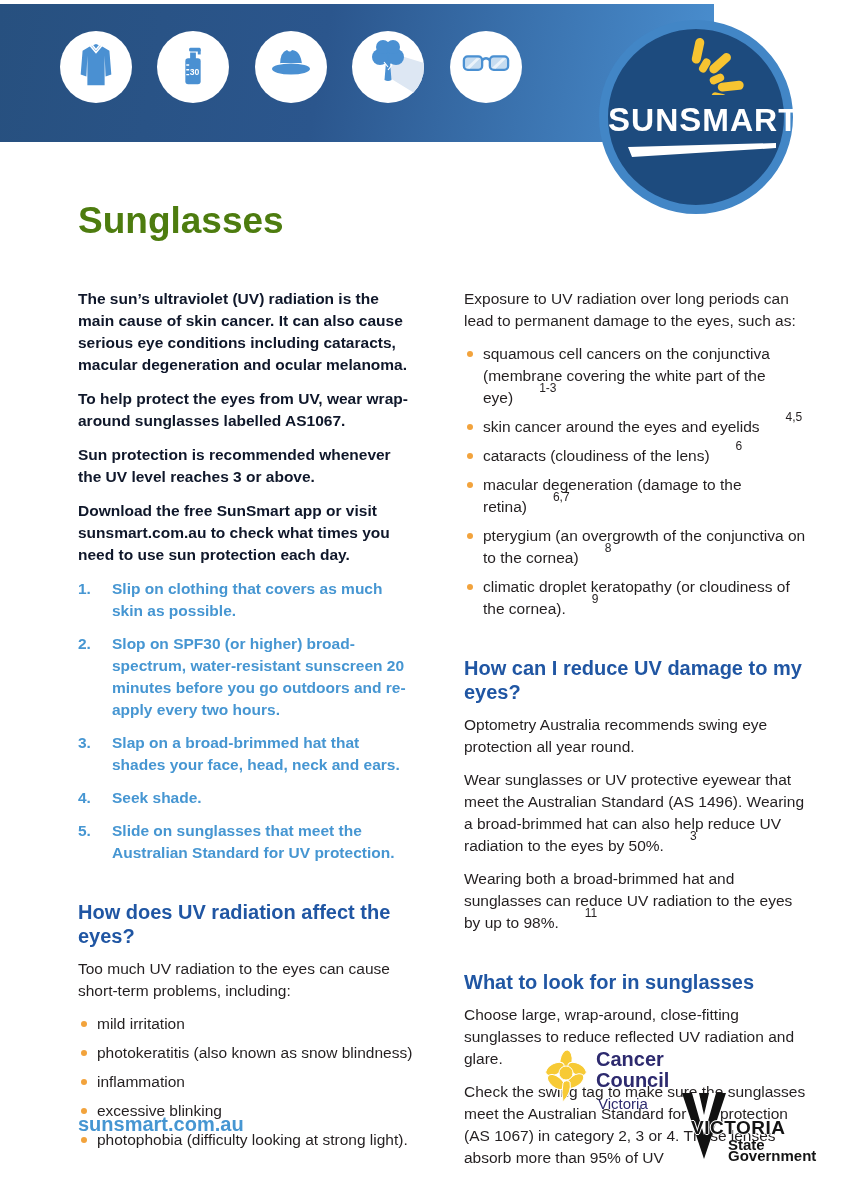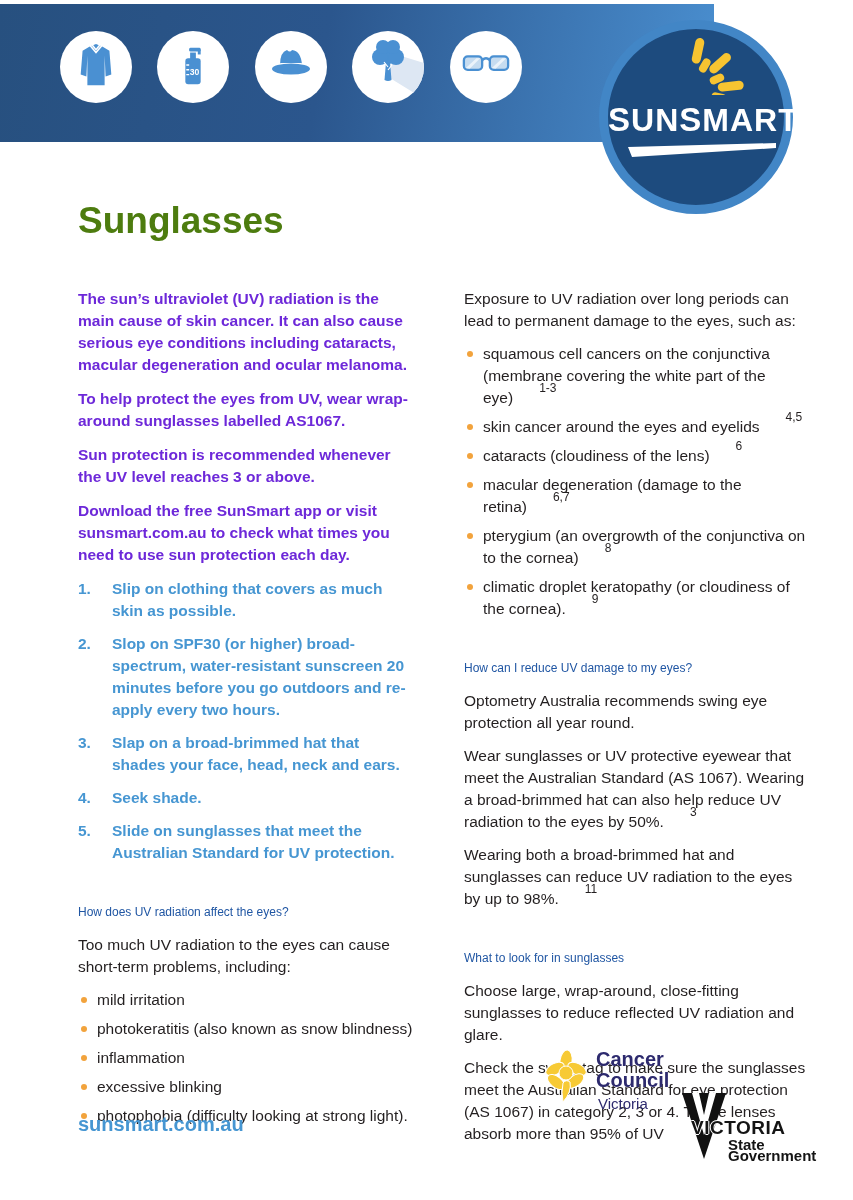--- a/index.html
+++ b/index.html
@@ -39,27 +39,27 @@
     position:absolute; left:78px; top:200px;
     font-size:37px; font-weight:bold; color:#4d7c0f;
   }
 
   
   .col { position:absolute; top:288px; font-size:15.5px; line-height:22px; color:#231f20; }
   .col-left  { left:78px;  width:338px; }
   .col-right { left:464px; width:342px; }
 
   .col p { margin:0 0 11px 0; }
-  p.lead { color:#6d28d9; font-weight:bold; margin-bottom:12px; }
+  p.lead { color:#0f172a; font-weight:bold; margin-bottom:12px; }
 
   .fw-item { display:flex; color:#4696d2; font-weight:bold; margin-bottom:11px; }
   .fw-item .num { width:34px; flex-shrink:0; }
 
   h2.section {
-    font-size:12px; font-weight:normal; color:#2056a3; margin:36px 0 10px 0; line-height:24px;
+    font-size:20px; font-weight:bold; color:#2056a3; margin:36px 0 10px 0; line-height:24px;
   }
 
   ul.dot { list-style:none; margin-top:4px; }
   ul.dot li {
     position:relative; padding-left:19px; margin-bottom:7px;
   }
   ul.dot li::before {
     content:""; position:absolute; left:3px; top:8px; width:6px; height:6px;
     border-radius:50%; background:#f2a33c;
   }
@@ -227,21 +227,21 @@
       <li><span>squamous cell cancers on the conjunctiva (membrane covering the white part of the eye)</span><sup>1-3</sup></li>
       <li><span>skin cancer around the eyes and eyelids</span><sup>4,5</sup></li>
       <li><span>cataracts (cloudiness of the lens)</span><sup>6</sup></li>
       <li><span>macular degeneration (damage to the retina)</span><sup>6,7</sup></li>
       <li><span>pterygium (an overgrowth of the conjunctiva on to the cornea)</span><sup>8</sup></li>
       <li><span>climatic droplet keratopathy (or cloudiness of the cornea).</span><sup>9</sup></li>
     </ul>
 
     <h2 class="section">How can I reduce UV damage to my eyes?</h2>
     <p><span>Optometry Australia recommends swing eye protection all year round.</span></p>
-    <p><span>Wear sunglasses or UV protective eyewear that meet the Australian Standard (AS 1067). Wearing a broad-brimmed hat can also help reduce UV radiation to the eyes by 50%.</span><sup>3</sup></p>
+    <p><span>Wear sunglasses or UV protective eyewear that meet the Australian Standard (AS 1496). Wearing a broad-brimmed hat can also help reduce UV radiation to the eyes by 50%.</span><sup>3</sup></p>
     <p><span>Wearing both a broad-brimmed hat and sunglasses can reduce UV radiation to the eyes by up to 98%.</span><sup>11</sup></p>
 
     <h2 class="section">What to look for in sunglasses</h2>
     <p>Choose large, wrap-around, close-fitting sunglasses to reduce reflected UV radiation and glare.</p>
     <p>Check the swing tag to make sure the sunglasses meet the Australian Standard for eye protection (AS 1067) in category 2, 3 or 4. These lenses absorb more than 95% of UV</p>
   </div>
 
   <div class="footer-site">sunsmart.com.au</div>
 
   <div class="cc-logo">

